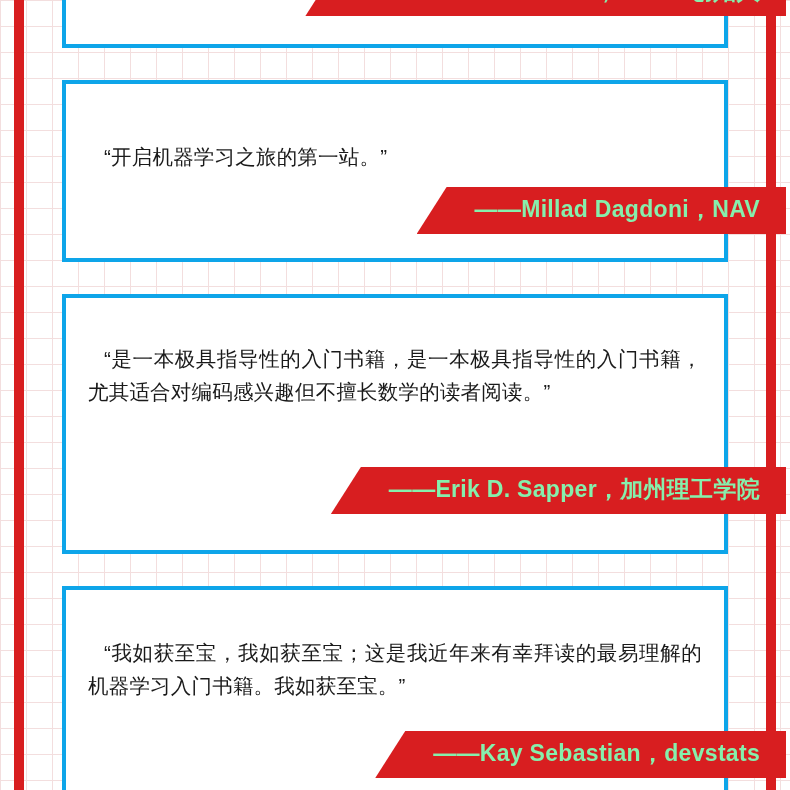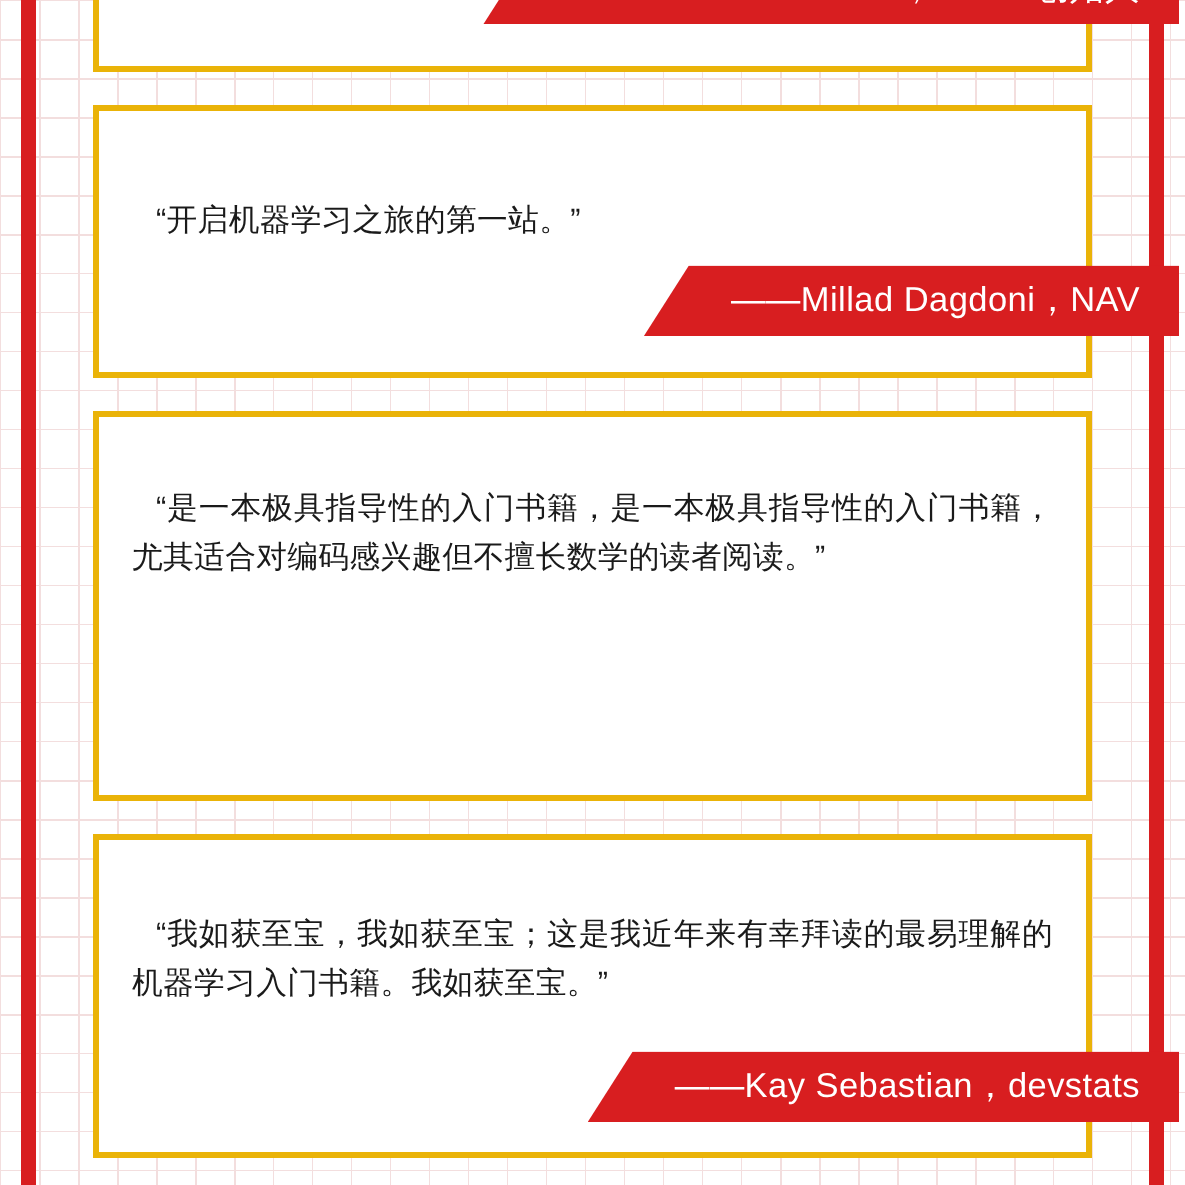--- a/index.html
+++ b/index.html
@@ -44,46 +44,46 @@
   .cards {
     position: absolute;
     left: 62px;
     right: 62px;
     top: -72px;
   }
 
   .card {
     position: relative;
     background: #ffffff;
-    border: 4px solid #eab308;
+    border: 4px solid #0ea5e9;
     box-sizing: border-box;
-    margin-bottom: 22px;
+    margin-bottom: 32px;
     padding: 26px 22px 76px 22px;
   }
 
   .quote {
     font-size: 20.5px;
     line-height: 1.62;
     color: #1a1a1a;
     font-family: "Liberation Sans", sans-serif;
     text-align: justify;
     letter-spacing: .2px;
   }
   .quote .b { font-weight: normal; }
   .quote .indent { display: inline-block; width: 16px; }
 
   
   .attrib {
     position: absolute;
     right: -62px;
     bottom: -18px;
     background: #d81e20;
-    color: #ffffff;
+    color: #86efac;
     font-size: 23px;
-    font-weight: normal;
+    font-weight: bold;
     line-height: 1;
     padding: 11px 26px 13px 58px;
     white-space: nowrap;
     clip-path: polygon(30px 0, 100% 0, 100% 100%, 0 100%);
     letter-spacing: .3px;
   }
 
   
   #card-1 { height: 120px; padding-top: 0; }
   #card-1 .attrib { bottom: 28px; }
@@ -119,20 +119,21 @@
       <div class="quote">
         <span class="indent"></span><span>“开启机器学习之旅的第一站。”</span>
       </div>
       <div class="attrib">——Millad Dagdoni，NAV</div>
     </div>
 
     <div class="card" id="card-3">
       <div class="quote">
         <span class="indent"></span><span>“是一本极具指导性的入门书籍，</span><span class="b">是一本极具指导性的入门书籍，尤其适合对编码感兴趣但不擅长数学的读者阅读。</span><span>”</span>
       </div>
+      <div class="attrib">——Erik D. Sapper，加州理工学院</div>
     </div>
 
     <div class="card" id="card-4">
       <div class="quote">
         <span class="indent"></span><span>“我如获至宝，我如获至宝；</span><span class="b">这是我近年来有幸拜读的最易理解的机器学习入门书籍。</span><span>我如获至宝。”</span>
       </div>
       <div class="attrib">——Kay Sebastian，devstats</div>
     </div>
 
   </div>

